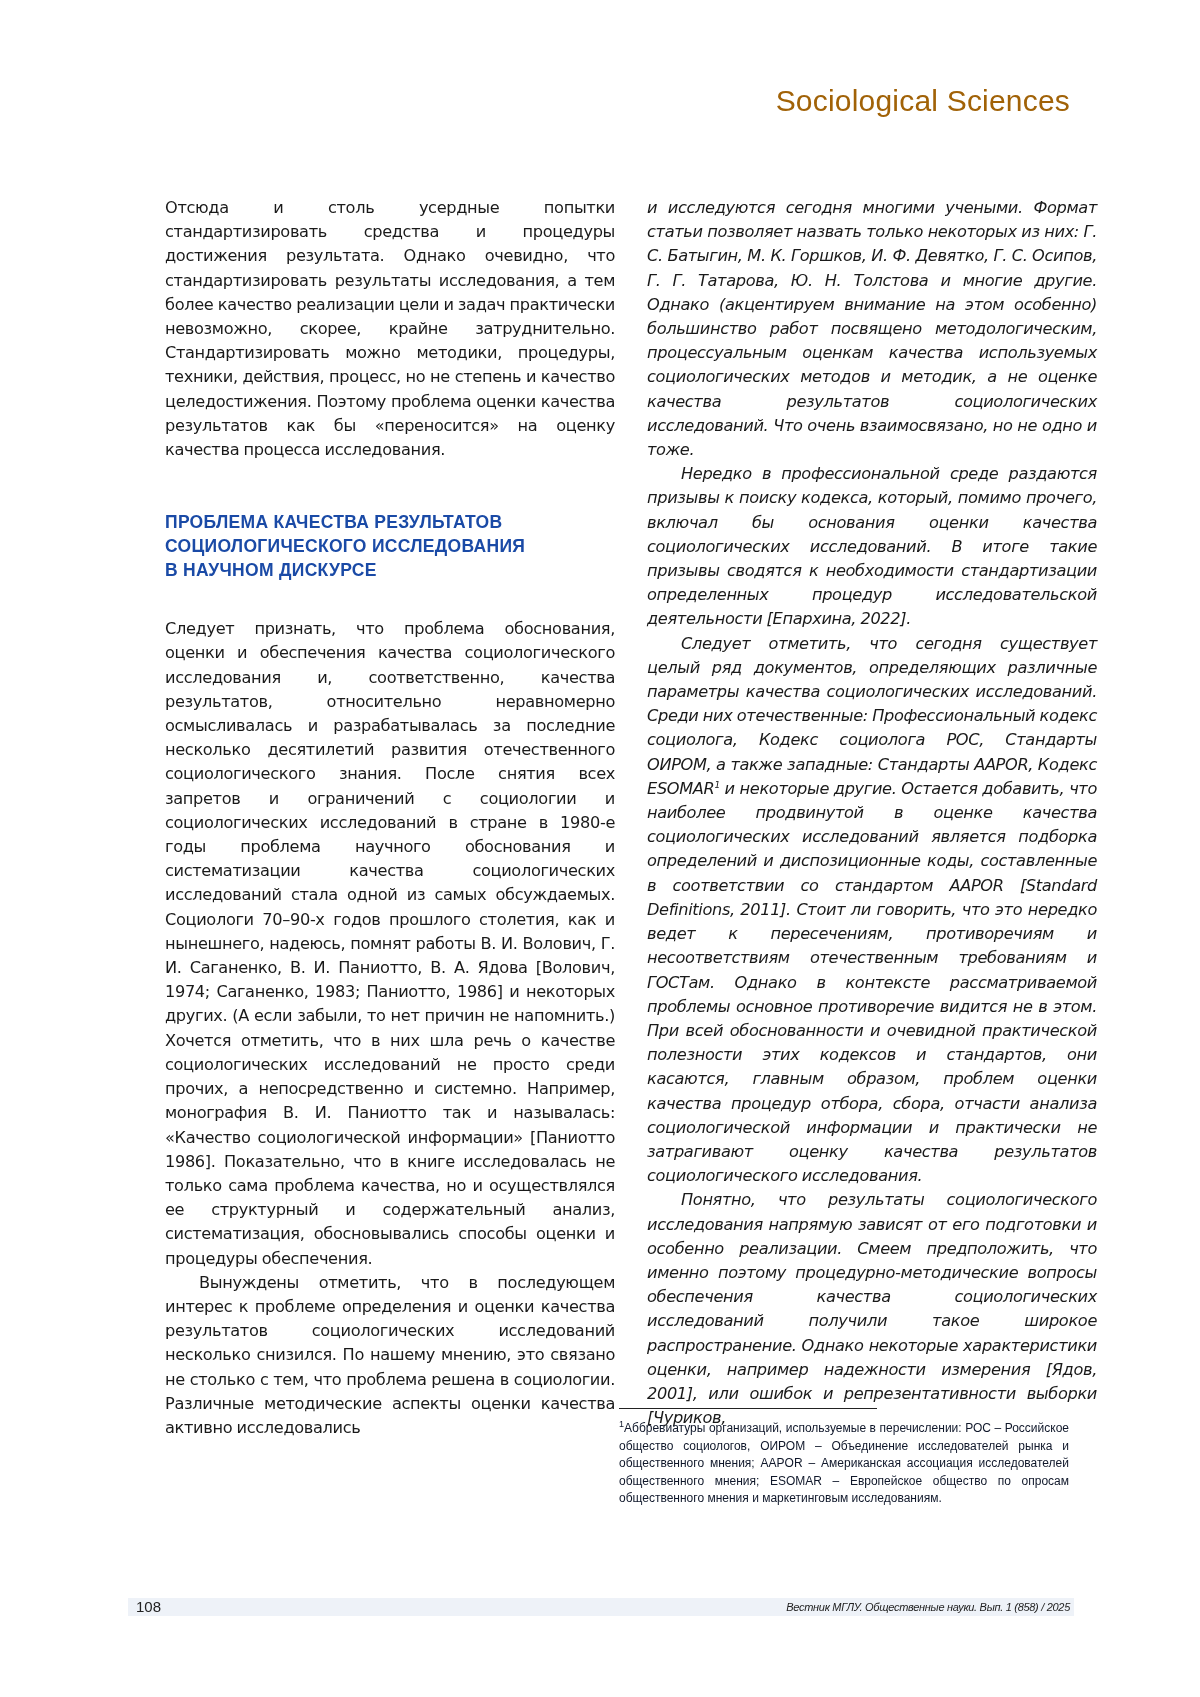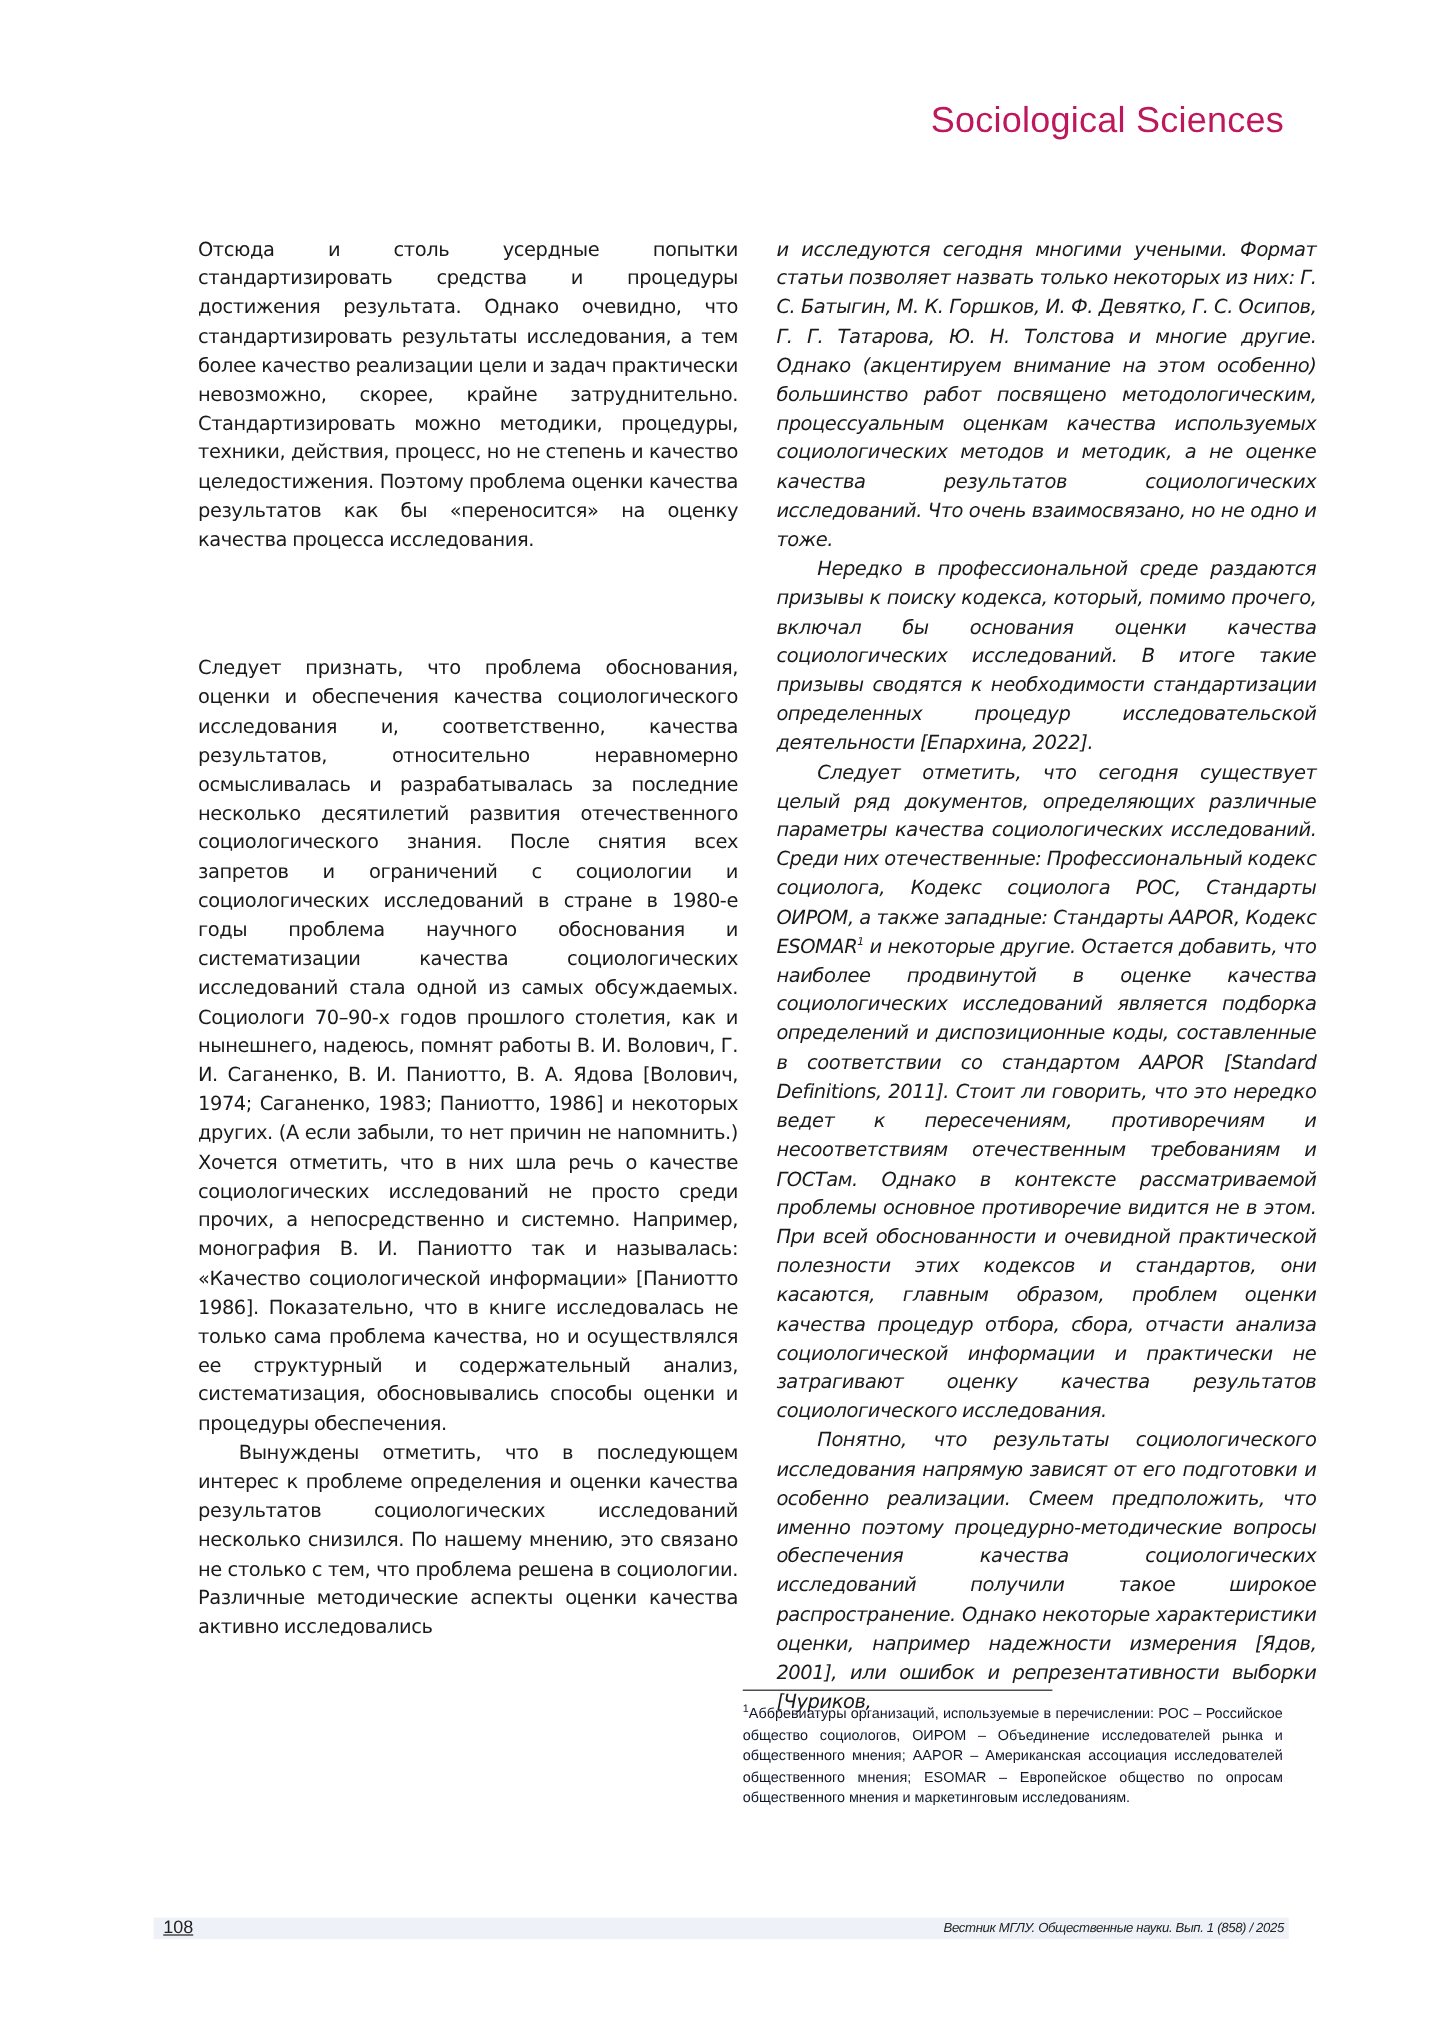--- a/index.html
+++ b/index.html
@@ -1,46 +1,51 @@
 <!DOCTYPE html>
 <html><head>
 <meta charset="utf-8">
 <style>
   html, body { margin: 0; padding: 0; background: #ffffff; }
   body { width: 1200px; height: 1697px; position: relative; overflow: hidden;
          font-family: "DejaVu Sans", sans-serif; color: #1a1a1a; }
   .section-title { position: absolute; right: 130px; top: 84px; font-family: "Liberation Sans", sans-serif;
-         font-size: 30px; color: #be185d; letter-spacing: 0.2px; }
+         font-size: 30px; color: #a16207; letter-spacing: 0.2px; }
   .col { position: absolute; top: 196px; width: 450px; margin-left: 28px; }
   .col-left { left: 137px; }
   .col-right { left: 619px; font-style: italic; }
   .p { font-family: "DejaVu Sans", sans-serif; font-size: 16.2px; line-height: 24.2px; margin: 0;
        text-align: justify; letter-spacing: -0.35px; word-spacing: -0.5px; }
   .p.indent { text-indent: 34px; }
   .heading { font-family: "Liberation Sans", sans-serif; font-weight: bold; color: #1a4aa6;
        font-size: 17.5px; line-height: 24px; margin: 0; letter-spacing: 0.3px; }
   .sup { font-size: 9px; vertical-align: super; line-height: 0; }
   .fn-rule { position: absolute; left: 619px; top: 1408px; width: 258px; height: 1px; background: #222; }
   .footnote { position: absolute; left: 619px; top: 1420px; width: 450px;
        font-family: "Liberation Sans", sans-serif; font-size: 12px; line-height: 17.5px; color: #0f172a;
        text-align: justify; margin: 0; }
   .footer { position: absolute; left: 128px; top: 1598px; width: 946px; height: 18px; background: #eef2f8; }
   .page-num { position: absolute; left: 8px; top: 0px; font-family: "Liberation Sans", sans-serif;
-       font-size: 15px; color: #222; line-height: 18px; text-decoration: underline; }
+       font-size: 15px; color: #222; line-height: 18px; }
   .journal { position: absolute; right: 4px; top: 0px; font-family: "Liberation Sans", sans-serif;
        font-style: italic; font-size: 11px; color: #222; line-height: 18px; letter-spacing: -0.3px; }
 </style>
 </head>
 <body>
 
 <div class="section-title">Sociological Sciences</div>
 
 <div class="col col-left">
   <p class="p">Отсюда и столь усердные попытки стандартизировать средства и процедуры достижения результата. Однако очевидно, что стандартизировать результаты исследования, а тем более качество реализации цели и задач практически невозможно, скорее, крайне затруднительно. Стандартизировать можно методики, процедуры, техники, действия, процесс, но не степень и качество целедостижения. Поэтому проблема оценки качества результатов как бы «переносится» на оценку качества процесса исследования.</p>
   <div style="height:48px"></div>
+  <h2 class="heading">
+    <span>ПРОБЛЕМА КАЧЕСТВА РЕЗУЛЬТАТОВ</span><br>
+    <span>СОЦИОЛОГИЧЕСКОГО ИССЛЕДОВАНИЯ</span><br>
+    <span>В НАУЧНОМ ДИСКУРСЕ</span>
+  </h2>
   <div style="height:35px"></div>
   <p class="p">Следует признать, что проблема обоснования, оценки и обеспечения качества социологического исследования и, соответственно, качества результатов, относительно неравномерно осмысливалась и разрабатывалась за последние несколько десятилетий развития отечественного социологического знания. После снятия всех запретов и ограничений с социологии и социологических исследований в стране в 1980-е годы проблема научного обоснования и систематизации качества социологических исследований стала одной из самых обсуждаемых. Социологи 70–90-х годов прошлого столетия, как и нынешнего, надеюсь, помнят работы В. И. Волович, Г. И. Саганенко, В. И. Паниотто, В. А. Ядова [Волович, 1974; Саганенко, 1983; Паниотто, 1986] и некоторых других. (А если забыли, то нет причин не напомнить.) Хочется отметить, что в них шла речь о качестве социологических исследований не просто среди прочих, а непосредственно и системно. Например, монография В. И. Паниотто так и называлась: «Качество социологической информации» [Паниотто 1986]. Показательно, что в книге исследовалась не только сама проблема качества, но и осуществлялся ее структурный и содержательный анализ, систематизация, обосновывались способы оценки и процедуры обеспечения.</p>
   <p class="p indent">Вынуждены отметить, что в последующем интерес к проблеме определения и оценки качества результатов социологических исследований несколько снизился. По нашему мнению, это связано не столько с тем, что проблема решена в социологии. Различные методические аспекты оценки качества активно исследовались</p>
 </div>
 
 <div class="col col-right">
   <p class="p">и исследуются сегодня многими учеными. Формат статьи позволяет назвать только некоторых из них: Г. С. Батыгин, М. К. Горшков, И. Ф. Девятко, Г. С. Осипов, Г. Г. Татарова, Ю. Н. Толстова и многие другие. Однако (акцентируем внимание на этом особенно) большинство работ посвящено методологическим, процессуальным оценкам качества используемых социологических методов и методик, а не оценке качества результатов социологических исследований. Что очень взаимосвязано, но не одно и тоже.</p>
   <p class="p indent">Нередко в профессиональной среде раздаются призывы к поиску кодекса, который, помимо прочего, включал бы основания оценки качества социологических исследований. В итоге такие призывы сводятся к необходимости стандартизации определенных процедур исследовательской деятельности [Епархина, 2022].</p>
   <p class="p indent"><span>Следует отметить, что сегодня существует целый ряд документов, определяющих различные параметры качества социологических исследований. Среди них отечественные: Профессиональный кодекс социолога, Кодекс социолога РОС, Стандарты ОИРОМ, а также западные: Стандарты AAPOR, Кодекс ESOMAR</span><span class="sup">1</span><span> и некоторые другие. Остается добавить, что наиболее продвинутой в оценке качества социологических исследований является подборка определений и диспозиционные коды, составленные в соответствии со стандартом AAPOR [Standard Definitions, 2011]. Стоит ли говорить, что это нередко ведет к пересечениям, противоречиям и несоответствиям отечественным требованиям и ГОСТам. Однако в контексте рассматриваемой проблемы основное противоречие видится не в этом. При всей обоснованности и очевидной практической полезности этих кодексов и стандартов, они касаются, главным образом, проблем оценки качества процедур отбора, сбора, отчасти анализа социологической информации и практически не затрагивают оценку качества результатов социологического исследования.</span></p>
   <p class="p indent">Понятно, что результаты социологического исследования напрямую зависят от его подготовки и особенно реализации. Смеем предположить, что именно поэтому процедурно-методические вопросы обеспечения качества социологических исследований получили такое широкое распространение. Однако некоторые характеристики оценки, например надежности измерения [Ядов, 2001], или ошибок и репрезентативности выборки [Чуриков,</p>

